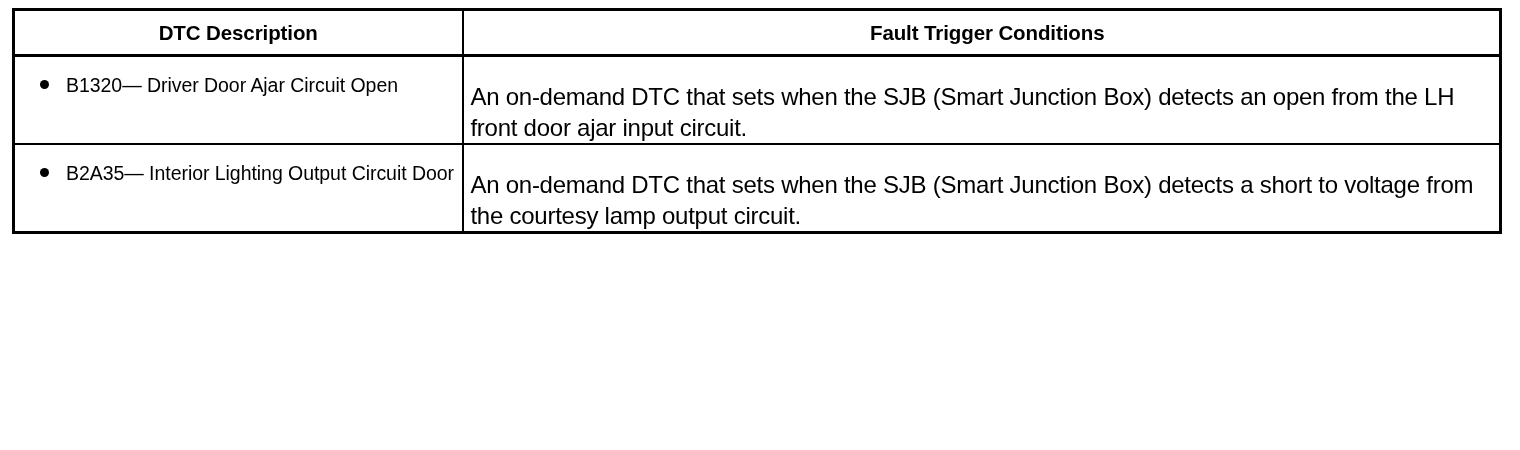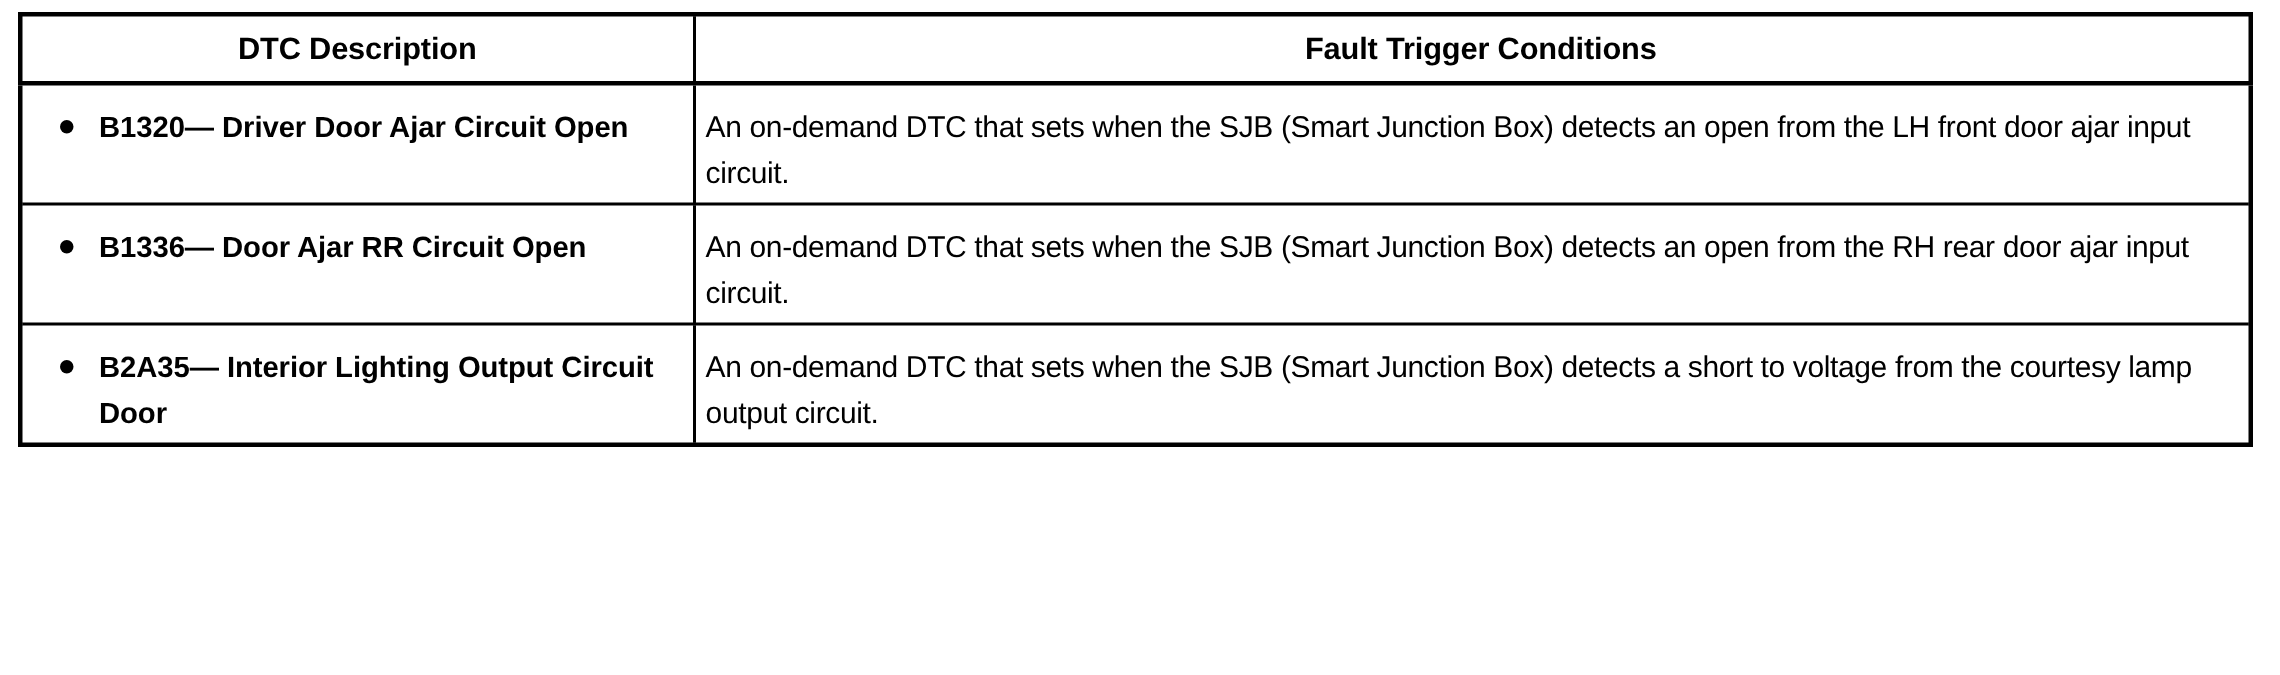--- a/index.html
+++ b/index.html
@@ -74,40 +74,40 @@
   .data-row td.c-dtc {
     border-right: 2px solid #000000;
   }
 
   .dtc-cell-inner {
     position: relative;
     padding: 13px 8px 0 51px;
     font-size: 19.5px;
     line-height: 30.5px;
     letter-spacing: -0.05px;
-    font-weight: bold;
   }
   .bullet-icon {
     position: absolute;
     left: 25px;
     top: 23px;
     width: 9px;
     height: 9px;
     border-radius: 50%;
     background: #000000;
   }
   .dtc-text {
     display: block;
   }
 
   .cond-cell-inner {
     padding: 13px 14px 0 6px;
-    font-size: 20px;
+    font-size: 24px;
     line-height: 30.5px;
     letter-spacing: -0.25px;
+    margin-top: 12px;
   }
 </style>
 </head>
 <body>
 
 <div class="page">
 
   <table class="dtc-table">
     <colgroup>
       <col class="col-dtc">
@@ -133,31 +133,20 @@
             <span class="bullet-icon"></span>
             <span class="dtc-text">B1320— Driver Door Ajar Circuit Open</span>
           </div>
         </td>
         <td class="c-cond">
           <div class="cond-cell-inner">An on-demand DTC that sets when the SJB (Smart Junction Box) detects an open from the LH front door ajar input circuit.</div>
         </td>
       </tr>
 
 
-      <tr class="data-row">
-        <td class="c-dtc">
-          <div class="dtc-cell-inner">
-            <span class="bullet-icon"></span>
-            <span class="dtc-text">B1336— Door Ajar RR Circuit Open</span>
-          </div>
-        </td>
-        <td class="c-cond">
-          <div class="cond-cell-inner">An on-demand DTC that sets when the SJB (Smart Junction Box) detects an open from the RH rear door ajar input circuit.</div>
-        </td>
-      </tr>
 
 
       <tr class="data-row">
         <td class="c-dtc">
           <div class="dtc-cell-inner">
             <span class="bullet-icon"></span>
             <span class="dtc-text">B2A35— Interior Lighting Output Circuit Door</span>
           </div>
         </td>
         <td class="c-cond">

